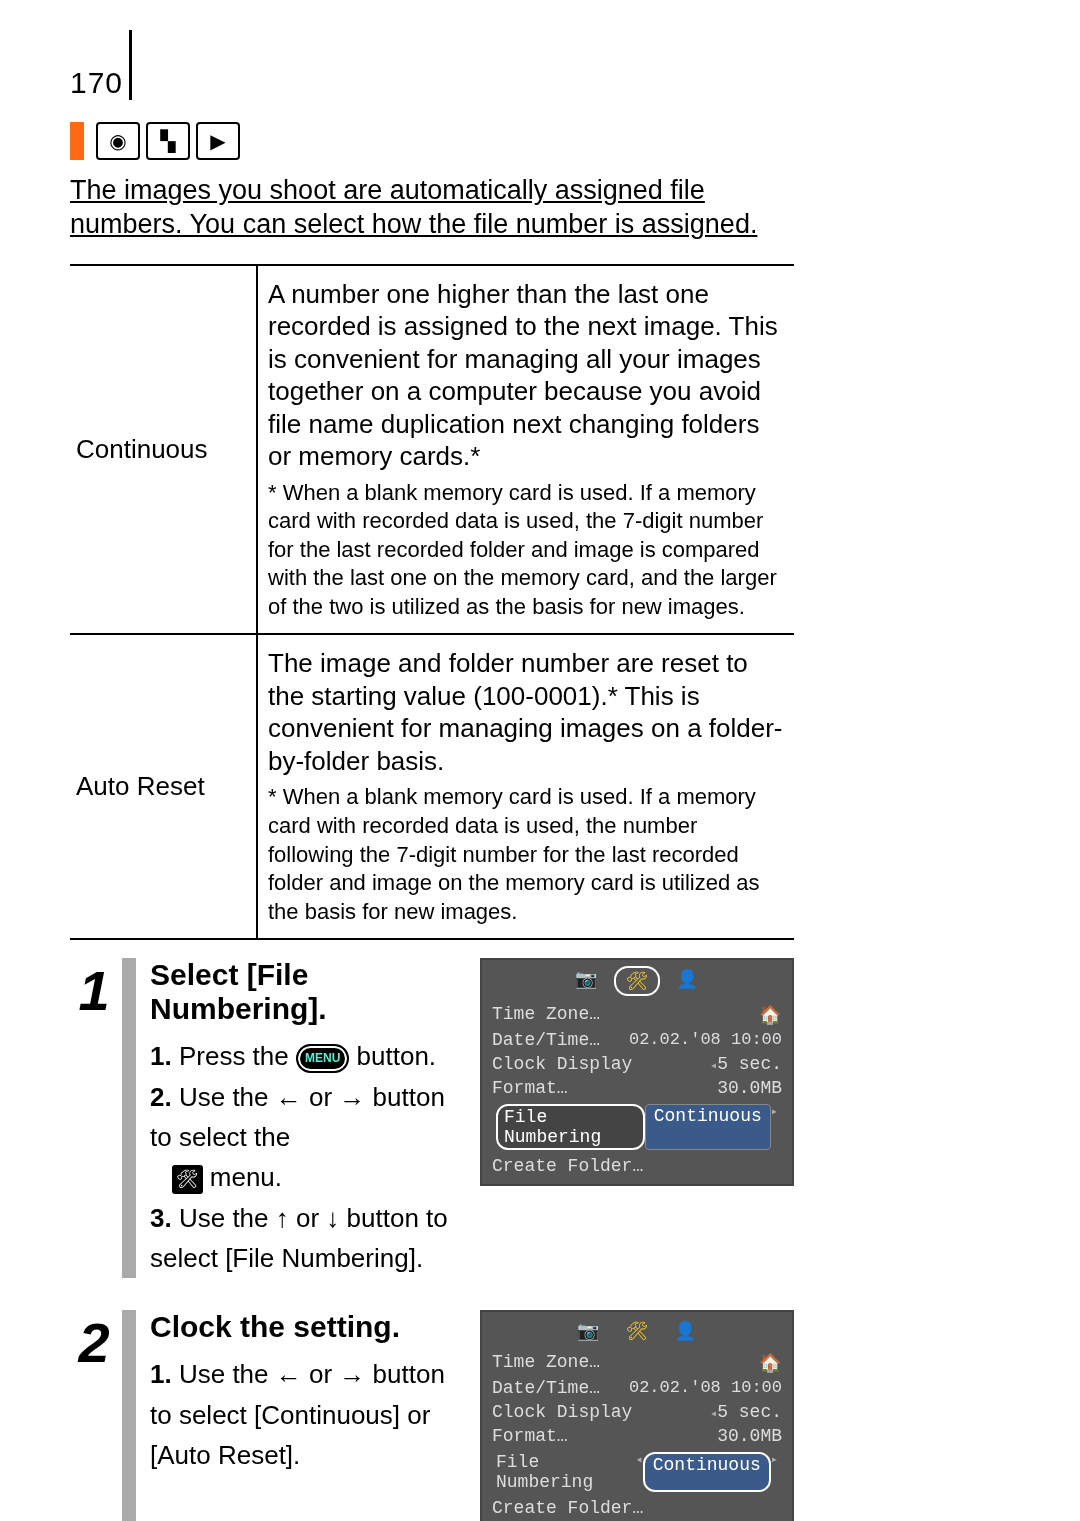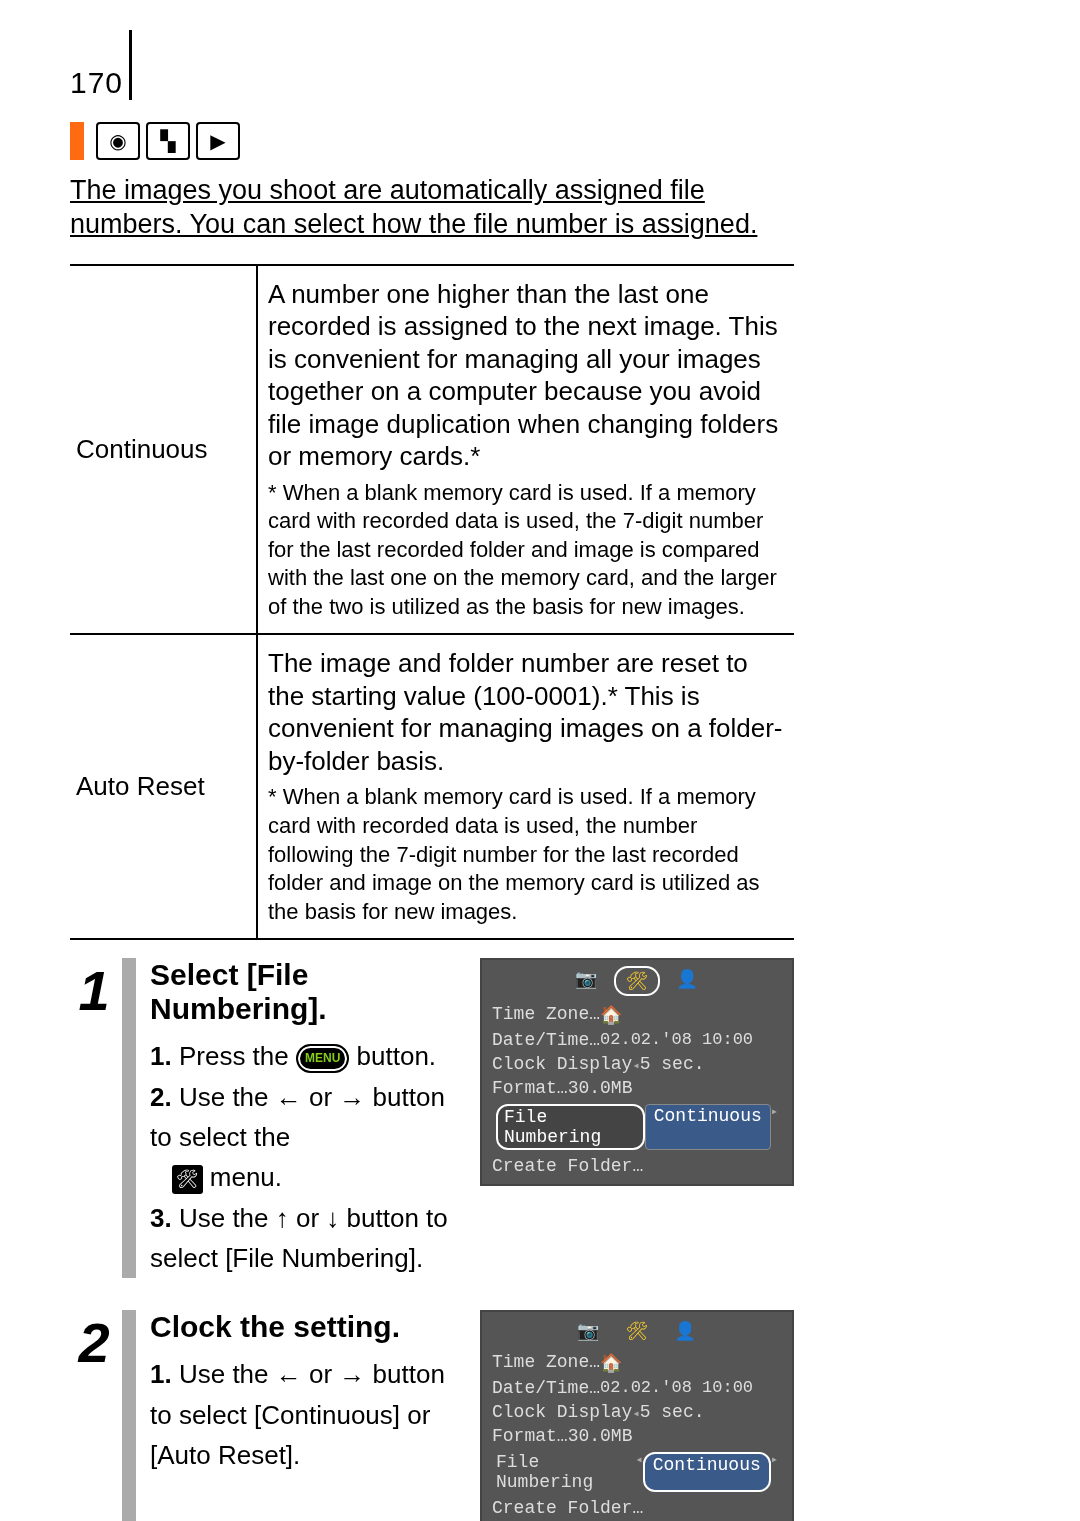--- a/index.html
+++ b/index.html
@@ -121,21 +121,21 @@
   display: inline-flex;
   align-items: center;
   justify-content: center;
   border: 2px solid #000;
   border-radius: 18px;
   font-size: 12px;
   font-weight: bold;
   padding: 3px 7px;
   vertical-align: middle;
   background: #000;
-  color: #84cc16;
+  color: #5eead4;
   box-shadow: 0 0 0 2px #fff inset, 0 0 0 3px #000 inset;
 }
 .arrow {
   font-weight: bold;
 }
 .tools-icon {
   display:inline-block;
   background:#000;
   color:#fff;
   font-size:18px;
@@ -170,21 +170,21 @@
   padding: 2px 10px;
   color: #bbb;
 }
 .cam-tab-active {
   border: 2px solid #fff;
   border-radius: 14px;
   color: #ffcf2a;
 }
 .cam-row {
   display: flex;
-  justify-content: flex-start;
+  justify-content: space-between;
   padding: 2px 10px;
 }
 .cam-row-hl {
   margin: 2px 4px;
 }
 .cam-lbl-hl {
   border: 2px solid #fff;
   border-radius: 12px;
   padding: 1px 6px;
   color: #fff;
@@ -238,21 +238,21 @@
     </div>
   </div>
 
   <div class="intro-text">The images you shoot are automatically assigned file numbers. You can select how the file number is assigned.</div>
 
   <table class="def-table">
     <tbody>
         <tr>
       <td>Continuous</td>
       <td>
-        <div class="def-desc-main">A number one higher than the last one recorded is assigned to the next image. This is convenient for managing all your images together on a computer because you avoid file image duplication when changing folders or memory cards.*</div>
+        <div class="def-desc-main">A number one higher than the last one recorded is assigned to the next image. This is convenient for managing all your images together on a computer because you avoid file name duplication next changing folders or memory cards.*</div>
         <div class="def-desc-sub">* When a blank memory card is used. If a memory card with recorded data is used, the 7-digit number for the last recorded folder and image is compared with the last one on the memory card, and the larger of the two is utilized as the basis for new images.</div>
       </td>
     </tr>
     <tr>
       <td>Auto Reset</td>
       <td>
         <div class="def-desc-main">The image and folder number are reset to the starting value (100-0001).* This is convenient for managing images on a folder-by-folder basis.</div>
         <div class="def-desc-sub">* When a blank memory card is used. If a memory card with recorded data is used, the number following the 7-digit number for the last recorded folder and image on the memory card is utilized as the basis for new images.</div>
       </td>
     </tr>

